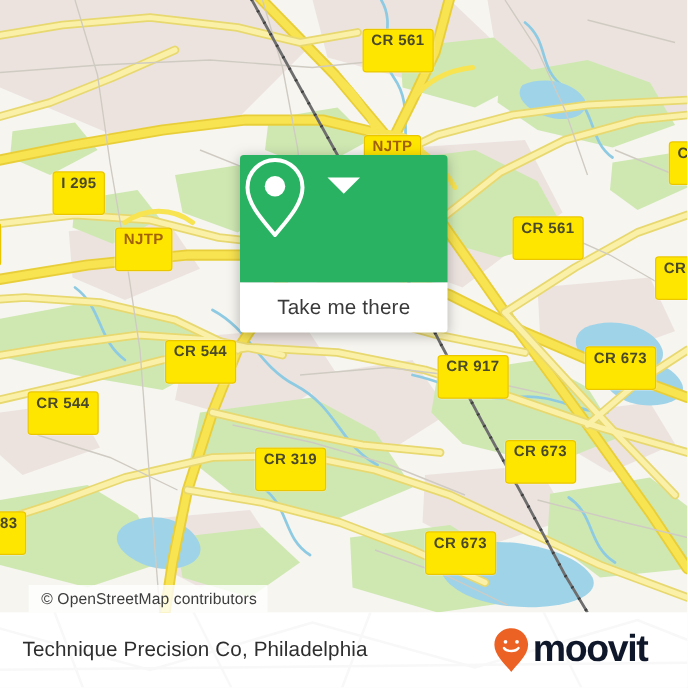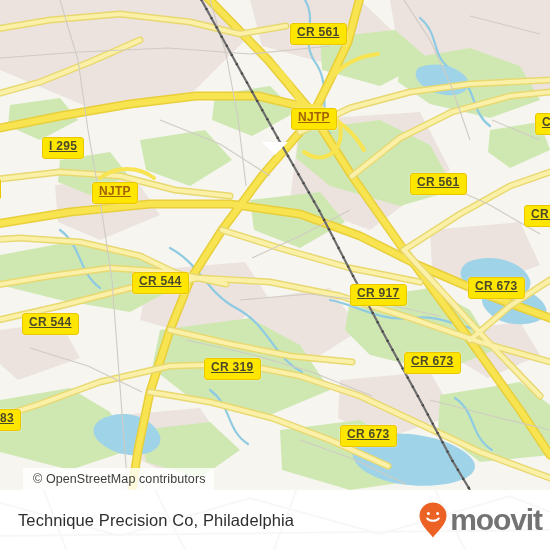--- a/index.html
+++ b/index.html
@@ -11,44 +11,44 @@
   #map svg{position:absolute;left:0;top:0;}
 
   
   .attrib{position:absolute;left:0;bottom:0;height:22px;display:flex;align-items:center;
           padding:0 8px 0 10px;background:rgba(255,255,255,.80);
           font-size:12.5px;color:#3d3d3d;letter-spacing:.1px;white-space:nowrap;margin-left:23px;}
 
   
   .shield{position:absolute;background:#ffe600;border:1.6px solid #eac600;border-radius:3px;
           color:#4a4a2a;font-size:12px;font-weight:bold;letter-spacing:.3px;
-          padding:1px 6px 5px 6px;white-space:nowrap;line-height:14px;
-          box-shadow:0 0 0 .5px rgba(255,255,255,.35);text-decoration:underline;}
+          padding:1px 6px 18px 6px;white-space:nowrap;line-height:14px;
+          box-shadow:0 0 0 .5px rgba(255,255,255,.35);}
   .shield.njtp{color:#a16207;}
 
   
   #popup{position:absolute;left:192px;top:124px;width:166px;
          filter:drop-shadow(0 2px 5px rgba(0,0,0,.28));}
   .pop-green{height:102px;background:#2ab263;border-radius:3px 3px 0 0;
              display:flex;align-items:center;justify-content:center;}
   .pop-white{height:40px;background:#fff;border-radius:0 0 3px 3px;
              display:flex;align-items:center;justify-content:center;
              font-size:16.5px;color:#3a3a3a;letter-spacing:.15px;}
   .pop-tail{position:absolute;left:50%;top:142px;transform:translateX(-50%);
             width:0;height:0;border-left:13px solid transparent;border-right:13px solid transparent;
             border-top:13px solid #fff;}
 
   
   #footer{position:absolute;left:0;top:490px;width:550px;height:60px;background:#fff;
           display:flex;align-items:center;justify-content:space-between;
-          padding:0 8px 0 18px;box-sizing:border-box;overflow:hidden;}
+          padding:0 32px 0 18px;box-sizing:border-box;overflow:hidden;}
   #footer-watermark{position:absolute;left:0;top:0;width:550px;height:60px;opacity:.07;}
   .venue{position:relative;font-size:16.5px;color:#2e2e2e;letter-spacing:.1px;white-space:nowrap;}
   .brand{position:relative;display:flex;align-items:center;gap:2px;}
-  .brand-text{font-size:30px;font-weight:bold;color:#737373;letter-spacing:-1.1px;line-height:30px;}
+  .brand-text{font-size:30px;font-weight:bold;color:#0f172a;letter-spacing:-1.1px;line-height:30px;}
 </style>
 </head>
 <body>
 
 <div id="app">
 
   <div id="map">
     <svg width="550" height="490" viewBox="0 0 550 490">
       <defs>
         <clipPath id="mapclip">
@@ -203,20 +203,29 @@
     <div class="shield" style="left:524px;top:205px;">CR 6</div>
     <div class="shield" style="left:132px;top:272px;">CR 544</div>
     <div class="shield" style="left:350px;top:284px;">CR 917</div>
     <div class="shield" style="left:468px;top:277px;">CR 673</div>
     <div class="shield" style="left:22px;top:313px;">CR 544</div>
     <div class="shield" style="left:404px;top:352px;">CR 673</div>
     <div class="shield" style="left:204px;top:358px;">CR 319</div>
     <div class="shield" style="left:-14px;top:409px;">683</div>
     <div class="shield" style="left:340px;top:425px;">CR 673</div>
 
+    <div id="popup">
+      <div class="pop-green">
+        <svg width="56" height="68" viewBox="0 0 56 68">
+          <path d="M28,4 C15.8,4 6,13.8 6,26 C6,40 20,54 28,64 C36,54 50,40 50,26 C50,13.8 40.2,4 28,4 Z" fill="none" stroke="#ffffff" stroke-width="3.2" stroke-linejoin="round"></path>
+          <circle cx="28" cy="25" r="8.2" fill="#ffffff"></circle>
+        </svg>
+      </div>
+      <div class="pop-white">Take me there</div>
+    </div>
     <div class="pop-tail"></div>
 
     <div class="attrib">© OpenStreetMap contributors</div>
   </div>
 
   <div id="footer">
     <svg id="footer-watermark" viewBox="0 0 550 60">
       <g stroke="#9a9a9a" fill="none" stroke-width="2">
         <path d="M-10,10 L120,46 L250,8 L380,44 L510,6 L560,26"></path>
         <path d="M40,-10 L70,70"></path>

